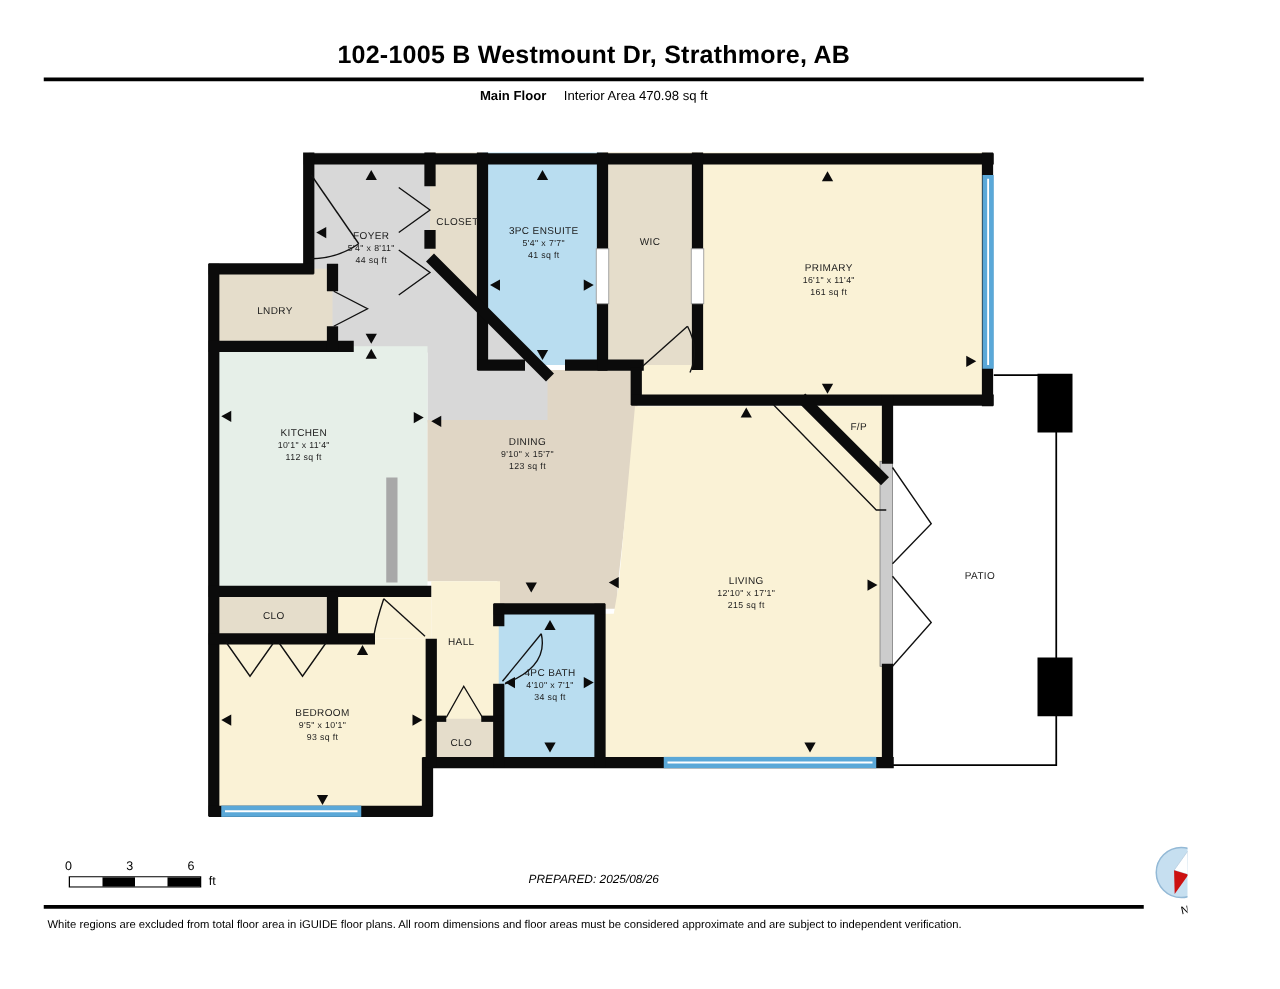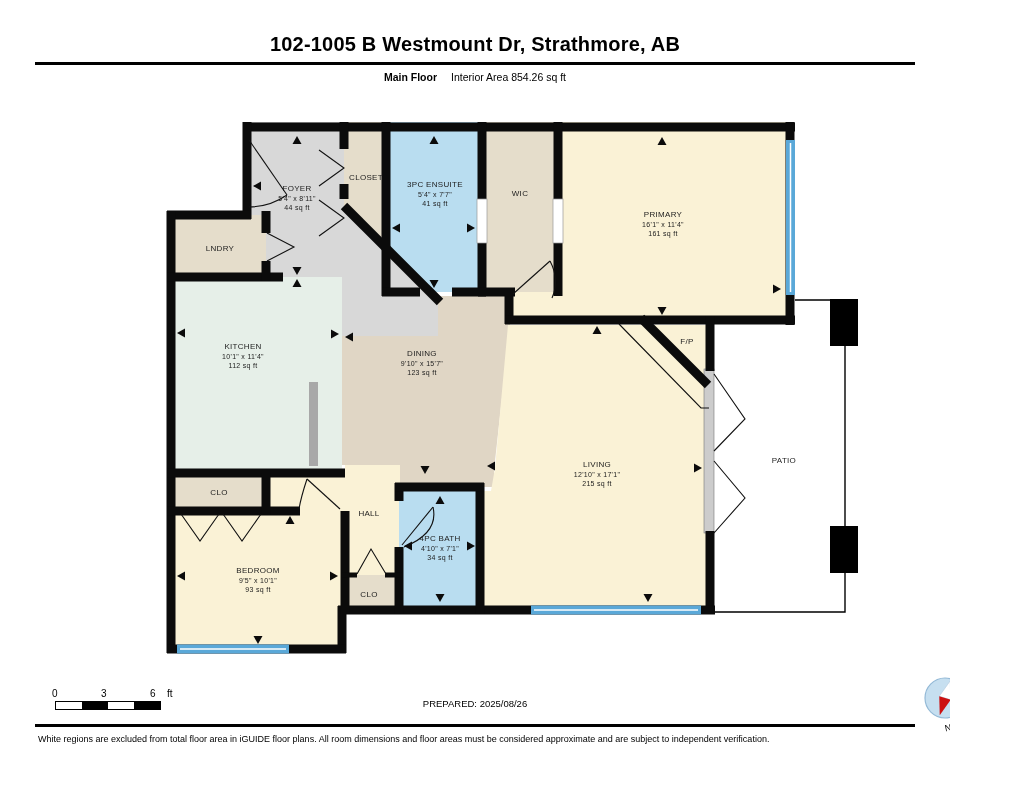--- a/index.html
+++ b/index.html
@@ -16,34 +16,34 @@
   .room-label{font-family:"Liberation Sans",sans-serif;font-size:8px;fill:#1c1c1c;
               text-anchor:middle;letter-spacing:.3px;}
   .room-label tspan.sub{font-size:7px;}
   .wallln{stroke:var(--wall);fill:none;}
   .thin{stroke:#111;stroke-width:1.1;fill:none;}
   .scalebar{position:absolute;left:55px;top:688px;width:130px;height:26px;font-size:10px;}
   .scalebar .num{position:absolute;top:0;}
   .scalebar .bar{position:absolute;top:13px;left:0;width:104px;height:7px;border:1px solid #000;display:flex;}
   .scalebar .seg{width:26px;height:7px;}
   .seg.b{background:#000;} .seg.w{background:#fff;}
-  .scalebar .unit{position:absolute;left:112px;top:0;}
-  .prepared{position:absolute;top:698px;left:0;width:100%;text-align:center;font-size:9.5px;}
+  .scalebar .unit{position:absolute;left:112px;top:12px;}
+  .prepared{position:absolute;top:698px;left:0;width:100%;text-align:center;font-size:9.5px;font-style:italic;}
   .disclaimer{position:absolute;top:734px;left:38px;right:14px;font-size:9px;}
   .compass{position:absolute;left:919px;top:674px;}
 </style>
 </head>
 <body>
 
 <div class="page">
 
   <div class="title">102-1005 B Westmount Dr, Strathmore, AB</div>
   <div class="rule top"></div>
   <div class="subtitle">
-    <span class="floor">Main Floor</span><span>Interior Area 854.26 sq ft</span>
+    <span class="floor">Main Floor</span><span>Interior Area 470.98 sq ft</span>
   </div>
 
   <svg id="plan" viewBox="0 0 1024 791">
 
     <rect x="482" y="122" width="308" height="198" fill="var(--cream)"></rect>
     <rect x="482" y="122" width="76" height="170" fill="var(--beige)"></rect>
     <rect x="386" y="122" width="96" height="170" fill="var(--blue)"></rect>
     <polygon points="344,122 386,122 386,250 344,208" fill="var(--beige)"></polygon>
     <polygon points="247,122 344,122 344,210 442,306 442,338 342,338 342,282 247,282" fill="var(--gray)"></polygon>
     <rect x="171" y="215" width="95" height="62" fill="var(--beige)"></rect>

